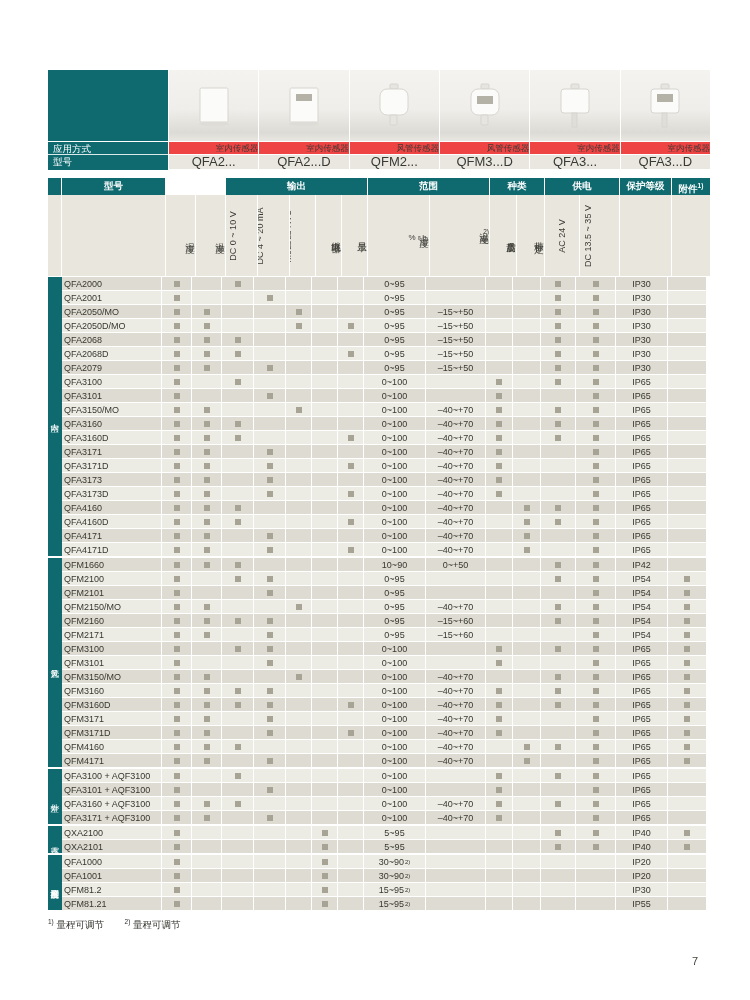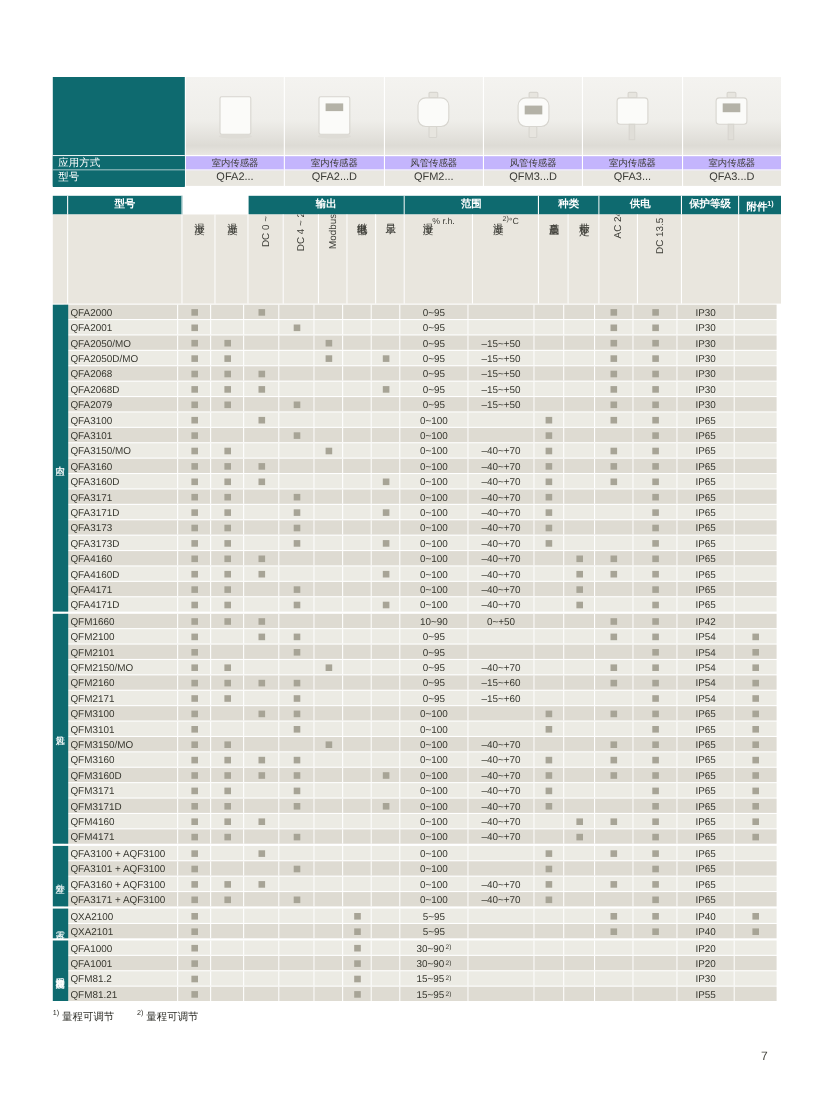--- a/index.html
+++ b/index.html
@@ -15,39 +15,39 @@
   .teal-block{position:absolute;left:0;top:0;width:120px;height:100px;background:#0e6a6f;}
   .teal-block .tb-spacer{height:72px;border-bottom:1px solid #ffffff;box-sizing:border-box;}
   .teal-row{height:13px;line-height:13px;padding-left:5px;color:#ffffff;font-size:9.5px;
     border-bottom:1px solid rgba(255,255,255,.85);box-sizing:border-box;background:#0e6a6f;}
   .teal-row:last-child{border-bottom:none;height:14px;}
   .products{position:absolute;left:121px;top:0;width:541px;height:100px;display:flex;}
   .product-col{flex:1 1 0;margin-right:1px;display:flex;flex-direction:column;min-width:0;}
   .product-col:last-child{margin-right:0;}
   .photo{height:72px;background:linear-gradient(#f4f3f0 0%,#efeeea 55%,#dddbd5 88%,#e9e7e2 100%);
     border-bottom:1px solid #fff;box-sizing:border-box;display:flex;align-items:center;justify-content:center;}
-  .ptype{height:13px;background:#c4b5fd;border-bottom:1px solid #fff;box-sizing:border-box;
-    font-size:8.5px;line-height:12px;text-align:center;color:#3a3a35;white-space:nowrap;overflow:hidden;}
-  .pmodel{height:14px;background:#e9e7e0;font-size:10px;line-height:13px;text-align:center;
+  .ptype{height:13px;background:#ef4444;border-bottom:1px solid #fff;box-sizing:border-box;
+    font-size:8.5px;line-height:12px;text-align:right;color:#3a3a35;white-space:nowrap;overflow:hidden;}
+  .pmodel{height:14px;background:#e9e7e0;font-size:13px;line-height:13px;text-align:center;
     color:#3a3a35;white-space:nowrap;overflow:hidden;}
 
   
   .tbl{margin-top:8px;width:662px;}
   .thead{display:flex;height:17px;}
   .thead .hcell{background:#0e6a6f;color:#fff;font-size:9.5px;font-weight:bold;
     text-align:center;line-height:16px;border-right:1px solid #fff;box-sizing:border-box;
     white-space:nowrap;overflow:hidden;}
   .thead .hcell:last-child{border-right:none;}
   .thead .hcell sup{font-size:6.5px;font-weight:bold;}
   .w-band{width:14px;} .w-model{width:104px;} .w-cat{width:60px;margin-top:28px;} .w-out{width:142px;}
   .w-range{width:122px;} .w-kind{width:55px;} .w-sup{width:75px;} .w-ip{width:52px;} .w-att{width:38px;}
 
   .subhead{display:flex;height:81px;border-bottom:1px solid #fff;}
   .scell{background:#e9e6de;border-right:1px solid #fff;box-sizing:border-box;
-    display:flex;align-items:flex-start;justify-content:center;flex-direction:row;
+    display:flex;align-items:flex-end;justify-content:center;flex-direction:column;
     font-size:9px;color:#3c3c36;overflow:hidden;}
   .scell:last-child{border-right:none;}
   .vtext{writing-mode:vertical-rl;text-orientation:upright;line-height:1;letter-spacing:1px;font-size:9.5px;}
   .rot{transform:rotate(-90deg);white-space:nowrap;font-size:9px;}
   .unit{font-size:8px;margin-top:2px;white-space:nowrap;}
   .sup-mini{font-size:6.5px;margin-top:1px;}
 
   .c-model{width:104px;} .c-hum{width:30px;} .c-temp{width:30px;}
   .c-dc010{width:32px;} .c-dc420{width:32px;} .c-modbus{width:26px;}
   .c-relay{width:26px;} .c-disp{width:26px;} .c-rh{width:62px;} .c-tc{width:60px;}

